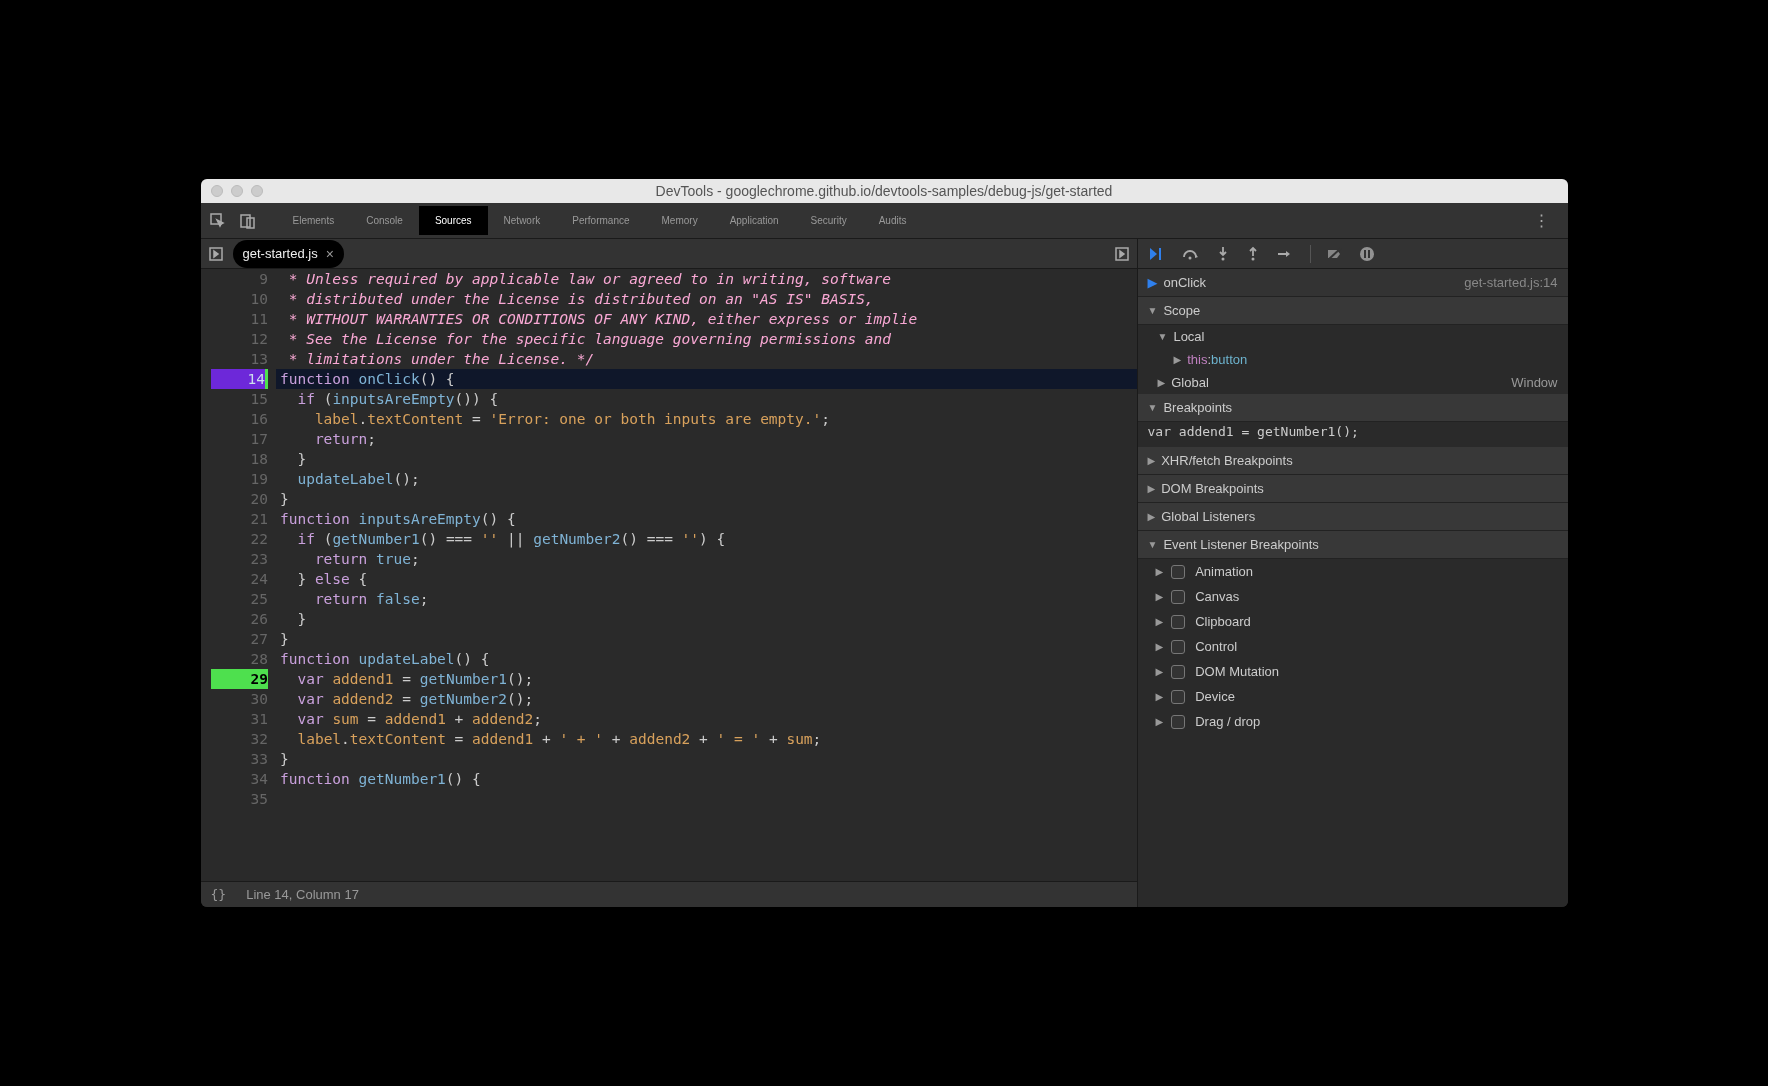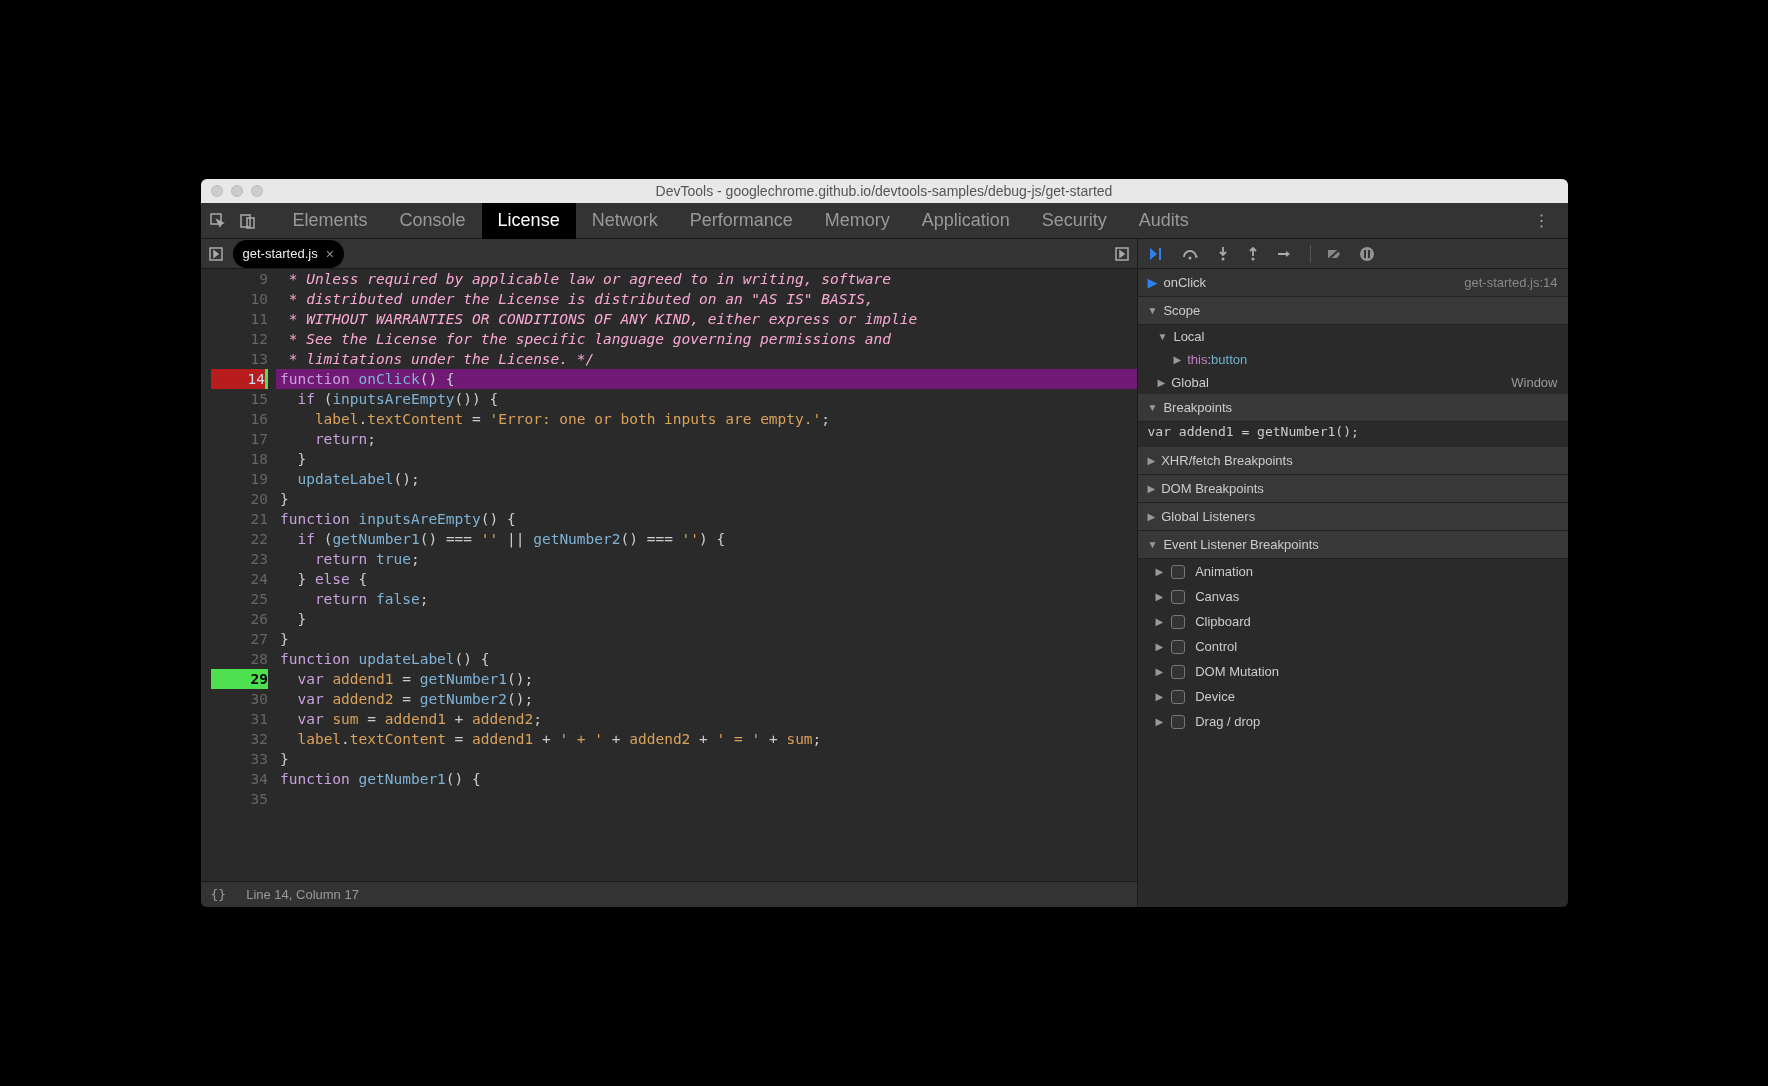--- a/index.html
+++ b/index.html
@@ -7,36 +7,36 @@
 .window { width:1367px; height:728px; background:#2a2a2a; border-radius:6px; overflow:hidden; display:flex; flex-direction:column; box-shadow:0 10px 40px rgba(0,0,0,.5); }
 .titlebar { background:#e8e8e8; height:24px; display:flex; align-items:center; padding:0 10px; position:relative; }
 .traffic { display:flex; gap:8px; }
 .traffic span { width:12px; height:12px; border-radius:50%; background:#ccc; border:1px solid #bbb; }
 .titlebar-title { position:absolute; left:0; right:0; text-align:center; color:#555; font-size:14px; font-weight:400; pointer-events:none; }
 .toolbar { background:#333; height:36px; display:flex; align-items:center; padding:0 8px; border-bottom:1px solid #1a1a1a; }
 .inspect-icons { display:flex; gap:12px; margin-right:20px; }
 .ico { width:18px; height:18px; display:flex; align-items:center; justify-content:center; color:#aaa; cursor:pointer; }
 .ico svg { width:16px; height:16px; stroke:currentColor; fill:none; stroke-width:1.5; }
 .tabs { display:flex; gap:0; }
-.tab { padding:9px 16px; color:#999; cursor:pointer; font-size:18px; }
+.tab { padding:9px 16px; color:#999; cursor:pointer; font-size:10px; }
 .tab.active { background:#000; color:#fff; }
 .kebab { margin-left:auto; color:#aaa; padding:0 10px; cursor:pointer; font-size:16px; }
 .content { flex:1; display:flex; min-height:0; }
 .main-pane { flex:1; display:flex; flex-direction:column; border-right:1px solid #1a1a1a; min-width:0; }
 .sub-toolbar { background:#333; height:30px; display:flex; align-items:center; padding:0 6px; border-bottom:1px solid #1a1a1a; }
 .file-tab { background:#000; color:#eee; padding:6px 10px; display:flex; align-items:center; gap:8px; font-size:13px;border-radius:14px; }
 .file-close { color:#999; cursor:pointer; font-size:14px; }
 .code-area { flex:1; display:flex; background:#2a2a2a; font-family:Menlo,Monaco,Consolas,monospace; font-size:14.5px; line-height:20px; overflow:hidden; }
 .gutter { background:#2a2a2a; text-align:right; padding:0 8px 0 10px; color:#666; user-select:none; }
 .gutter div { height:20px; }
-.ln-exec { background:#b91c1c; color:#cde; border-right:3px solid #4ee04e; }
+.ln-exec { background:#6d28d9; color:#cde; border-right:3px solid #4ee04e; }
 .ln-bp { background:#4ee04e; color:#000; font-weight:bold; position:relative;padding-left:40px; }
 .code { flex:1; color:#ccc; overflow-x:auto; white-space:pre; }
 .code .row { height:20px; padding-left:4px; }
-.code .row.exec { background:#701a75; }
+.code .row.exec { background:#0f172a; }
 .c-cm { color:#f9a8d4; font-style:italic; }
 .c-kw { color:#c9a0dc; }
 .c-fn { color:#7fb3d5; }
 .c-var { color:#d8a15c; }
 .c-str { color:#d8a15c; }
 .c-bool { color:#7fb3d5; }
 .status-bar { background:#333; height:26px; display:flex; align-items:center; padding:0 10px; color:#999; border-top:1px solid #1a1a1a; font-size:13px; }
 .braces { font-family:monospace; margin-right:20px; cursor:pointer; }
 .side-pane { width:430px; display:flex; flex-direction:column; background:#2a2a2a; overflow:hidden; }
 .debug-controls { background:#333; height:30px; display:flex; align-items:center; padding:0 10px; gap:16px; border-bottom:1px solid #1a1a1a; }
@@ -90,21 +90,21 @@
       <div class="ico">
           <svg viewBox="0 0 16 16">
             <rect x="1" y="2" width="9" height="12"></rect>
             <rect x="7" y="5" width="7" height="10"></rect>
           </svg>
         </div>
     </div>
     <div class="tabs" id="main-tabs">
         <div class="tab">Elements</div>
         <div class="tab">Console</div>
-        <div class="tab active">License</div>
+        <div class="tab active">Sources</div>
         <div class="tab">Network</div>
         <div class="tab">Performance</div>
         <div class="tab">Memory</div>
         <div class="tab">Application</div>
         <div class="tab">Security</div>
         <div class="tab">Audits</div>
       </div>
     <div class="kebab">⋮</div>
   </div>
 

